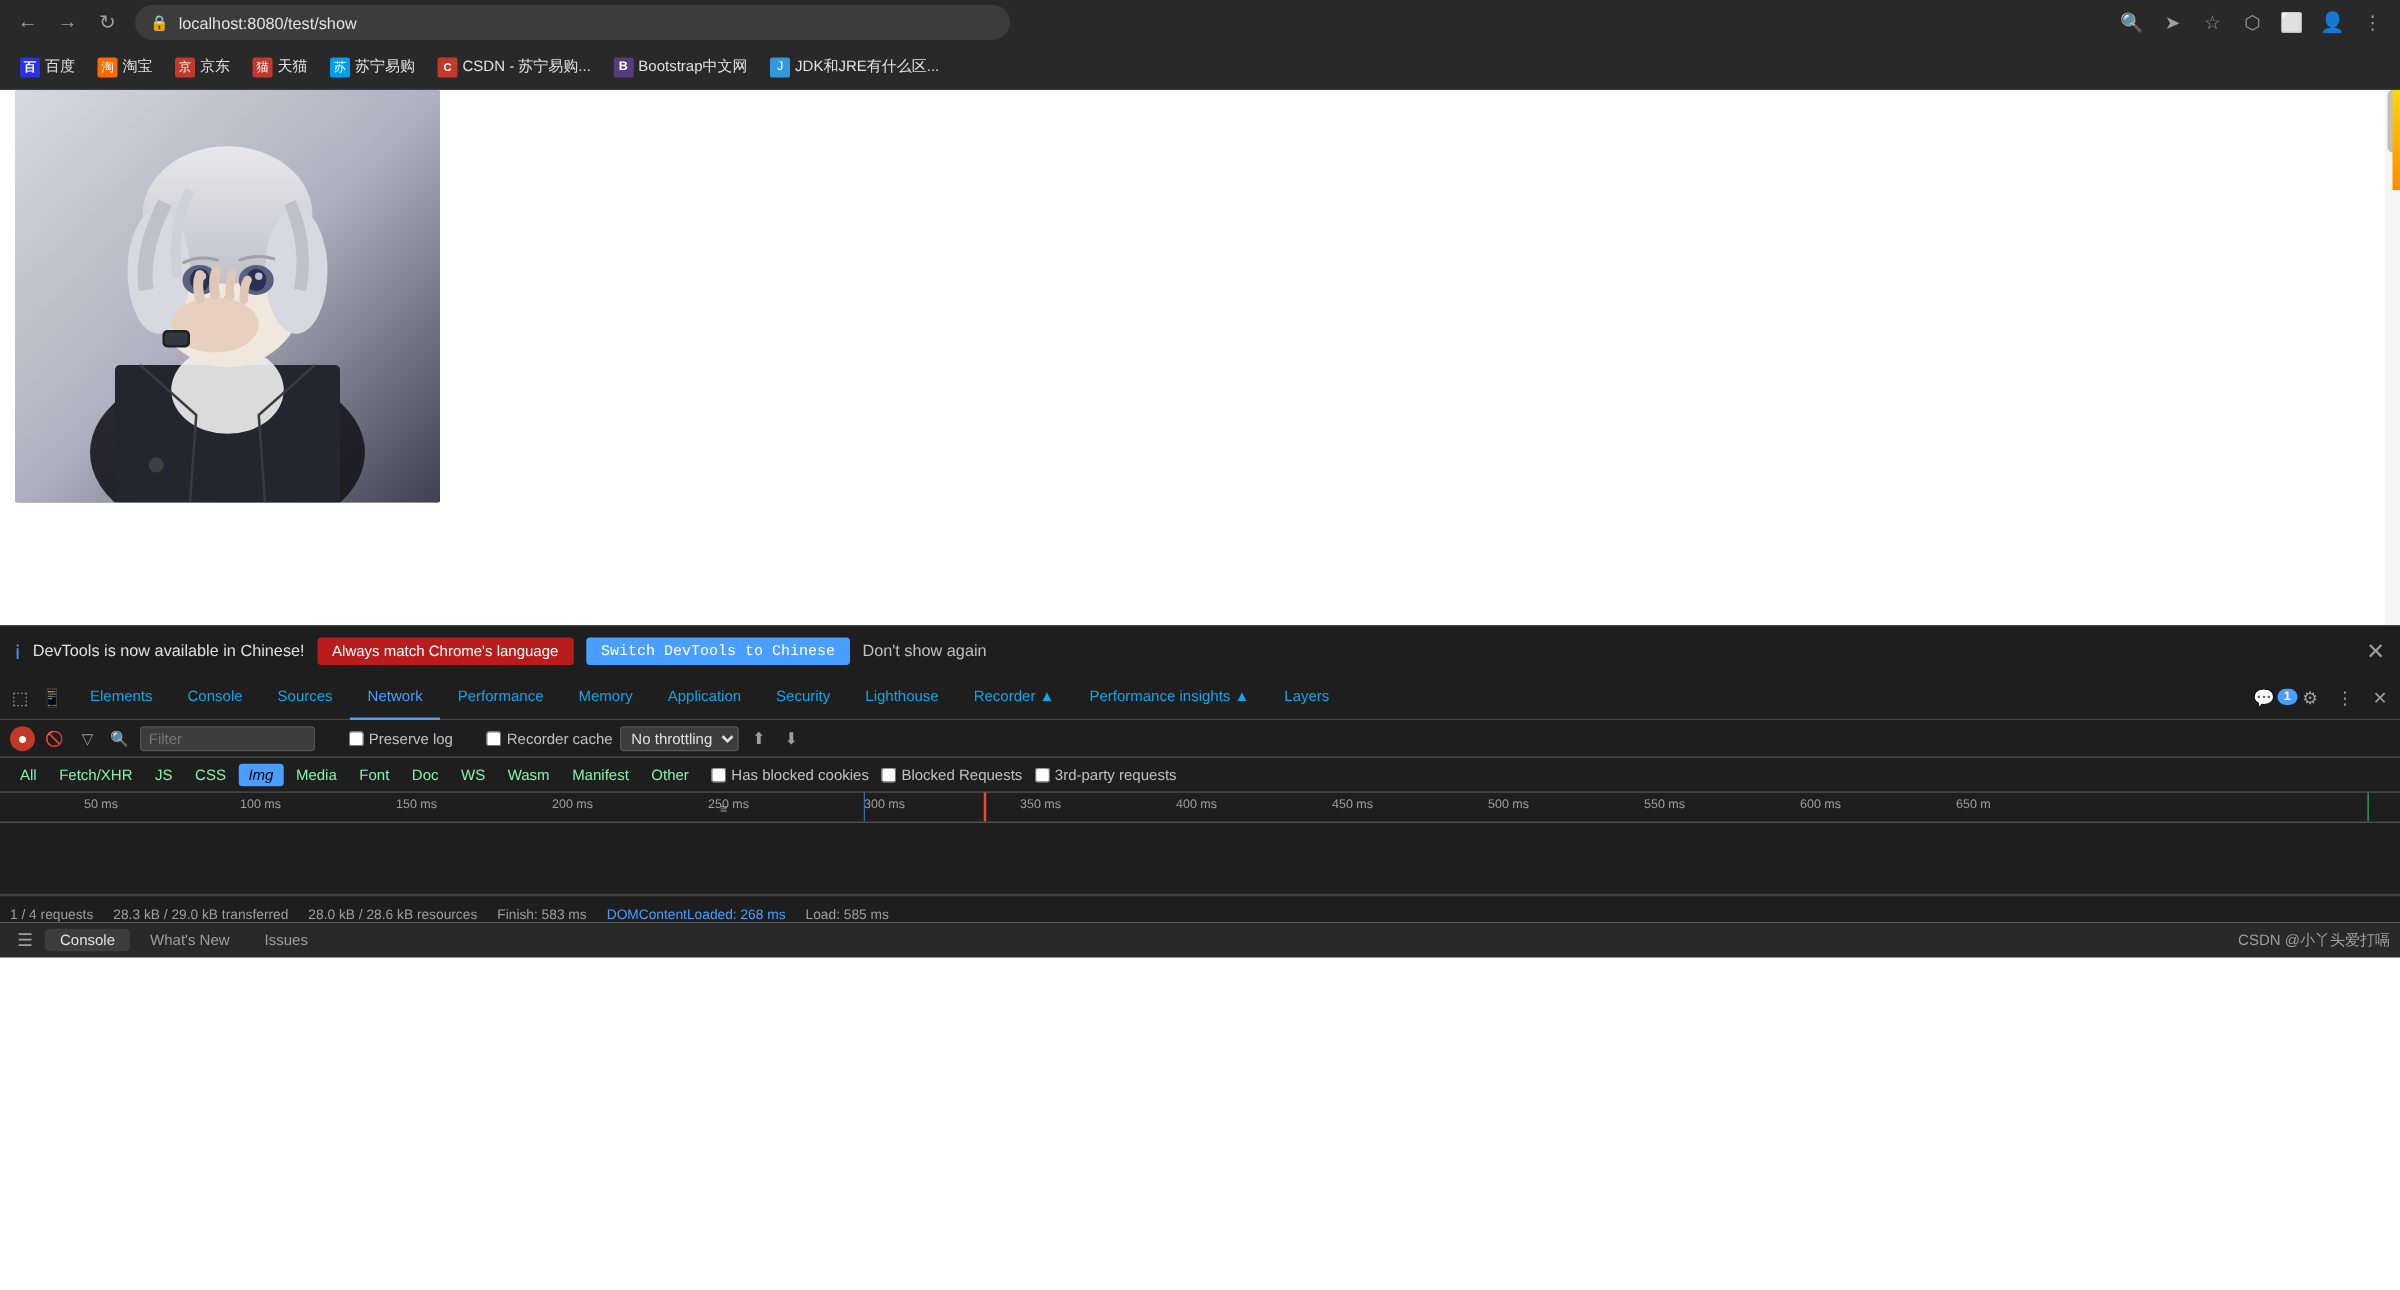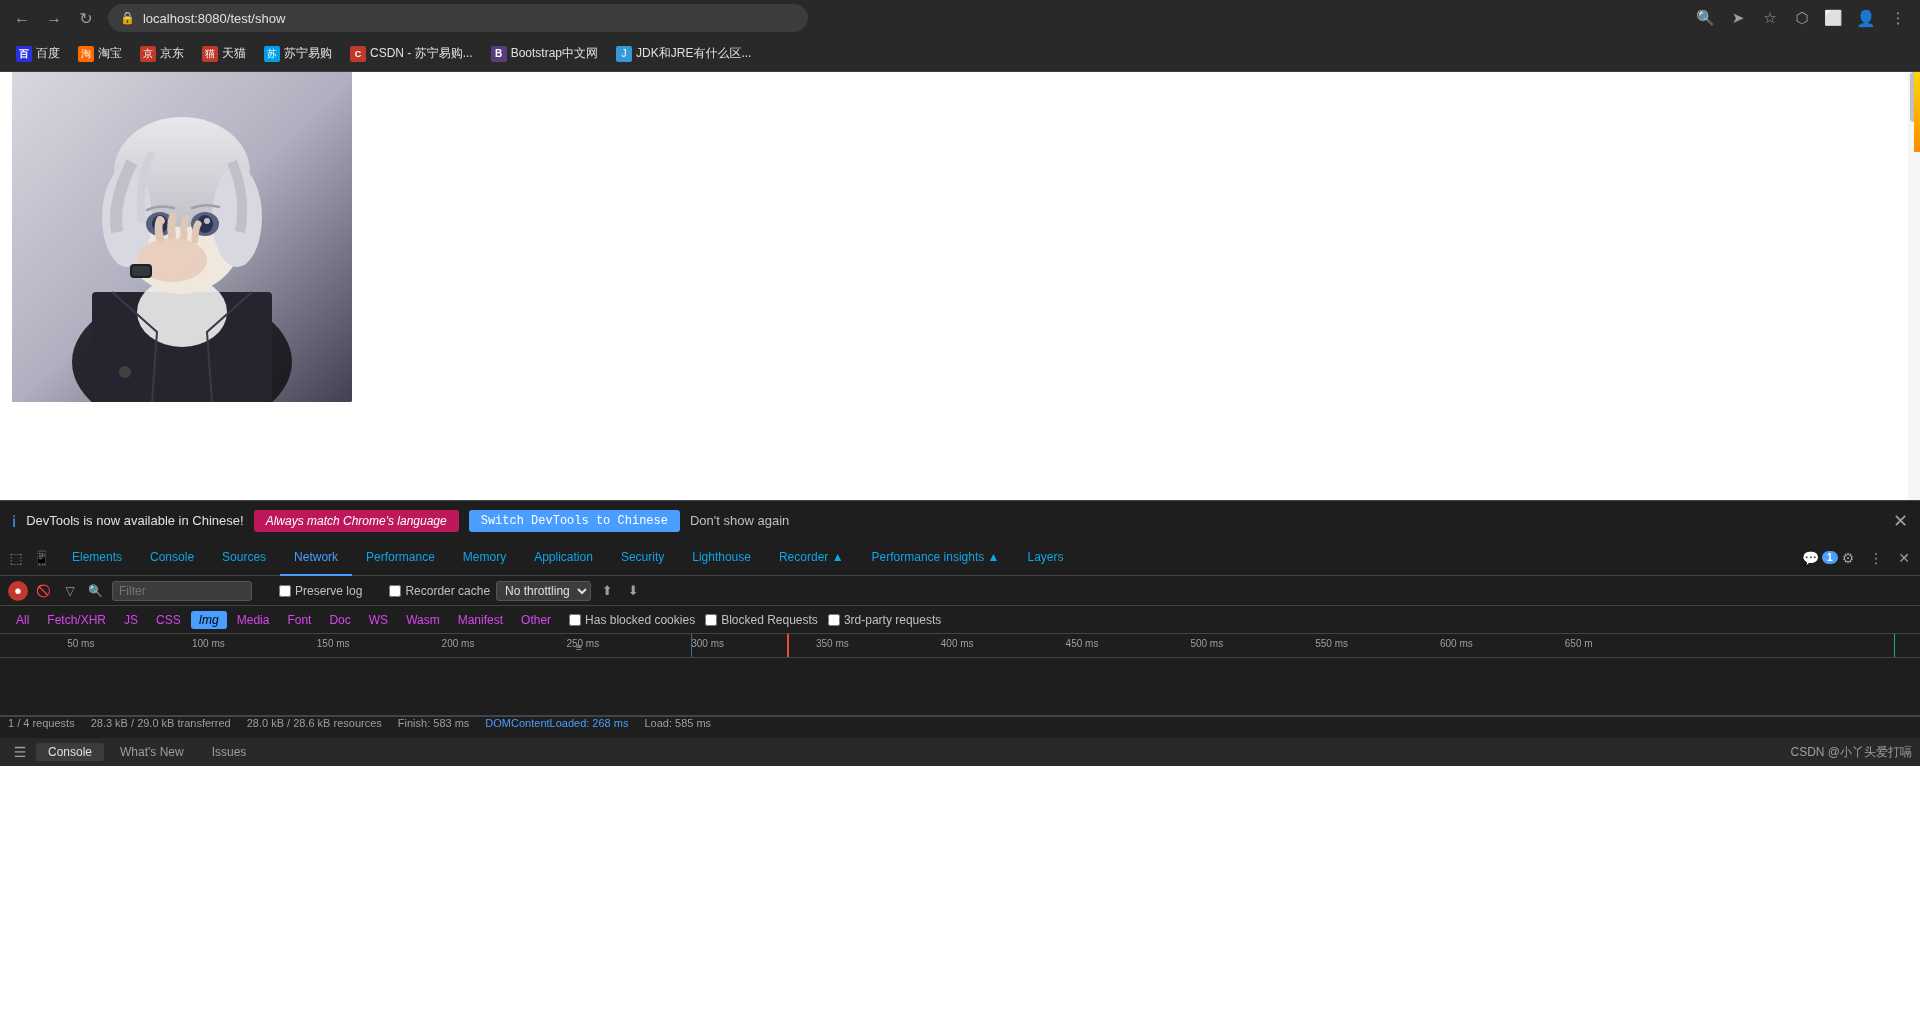--- a/index.html
+++ b/index.html
@@ -78,21 +78,21 @@
     .devtools-notif {
       background: #1e1e1e; color: #e0e0e0;
       height: 40px; display: flex; align-items: center; padding: 0 12px; gap: 10px;
       font-size: 13px; border-top: 1px solid #444;
     }
     .notif-info-icon { color: #4a9eff; font-size: 16px; }
     .notif-btn {
       padding: 4px 12px; border-radius: 3px; border: none; cursor: pointer;
       font-size: 12px; font-weight: 500;
     }
-    .btn-always-match { background: #be185d; color: #fff; font-style: italic; }
+    .btn-always-match { background: #b91c1c; color: #fff; }
     .btn-switch { background: #4a9eff; color: #fff; font-family: Liberation Mono, monospace; }
     .btn-dont-show { background: transparent; color: #c0c0c0; border: none; cursor: pointer; font-size: 13px; }
     .notif-close { margin-left: auto; color: #9e9e9e; cursor: pointer; font-size: 18px; }
 
     
     .devtools-toolbar {
       background: #1e1e1e; display: flex; align-items: center;
       height: 36px; padding: 0 4px; border-bottom: 1px solid #444;
     }
     .devtools-tabs { display: flex; align-items: center; flex: 1; overflow: hidden; }
@@ -143,21 +143,21 @@
       color: #9e9e9e; font-size: 13px;
     }
 
     
     .devtools-type-bar {
       background: #1e1e1e; display: flex; align-items: center;
       height: 28px; padding: 0 8px; gap: 2px; border-bottom: 1px solid #444;
     }
     .type-btn {
       padding: 2px 8px; border-radius: 3px; border: none; cursor: pointer;
-      background: transparent; color: #d946ef; font-size: 12px;
+      background: transparent; color: #86efac; font-size: 12px;
     }
     .type-btn.active { background: #4a9eff; color: #000000; font-style: italic; }
     .checkbox-filter {
       display: flex; align-items: center; gap: 4px;
       color: #c0c0c0; font-size: 12px; margin-left: 8px;
     }
     .checkbox-filter input { width: 12px; height: 12px; }
 
     
     .timeline-bar {
@@ -173,21 +173,21 @@
       position: absolute; color: #9e9e9e; font-size: 10px; top: 4px;
     }
 
     
     .network-list {
       background: #1e1e1e; height: 58px;
     }
 
     
     .status-bar {
-      background: #1e1e1e; display: flex; align-items: flex-start;
+      background: #1e1e1e; display: flex; align-items: flex-end;
       height: 22px; padding: 0 8px; gap: 16px;
       border-top: 1px solid #444; font-size: 11px; color: #9e9e9e;
     }
     .status-item { white-space: nowrap; }
 
     
     .bottom-bar {
       background: #292929; display: flex; align-items: center;
       height: 28px; padding: 0 8px; gap: 4px;
     }

